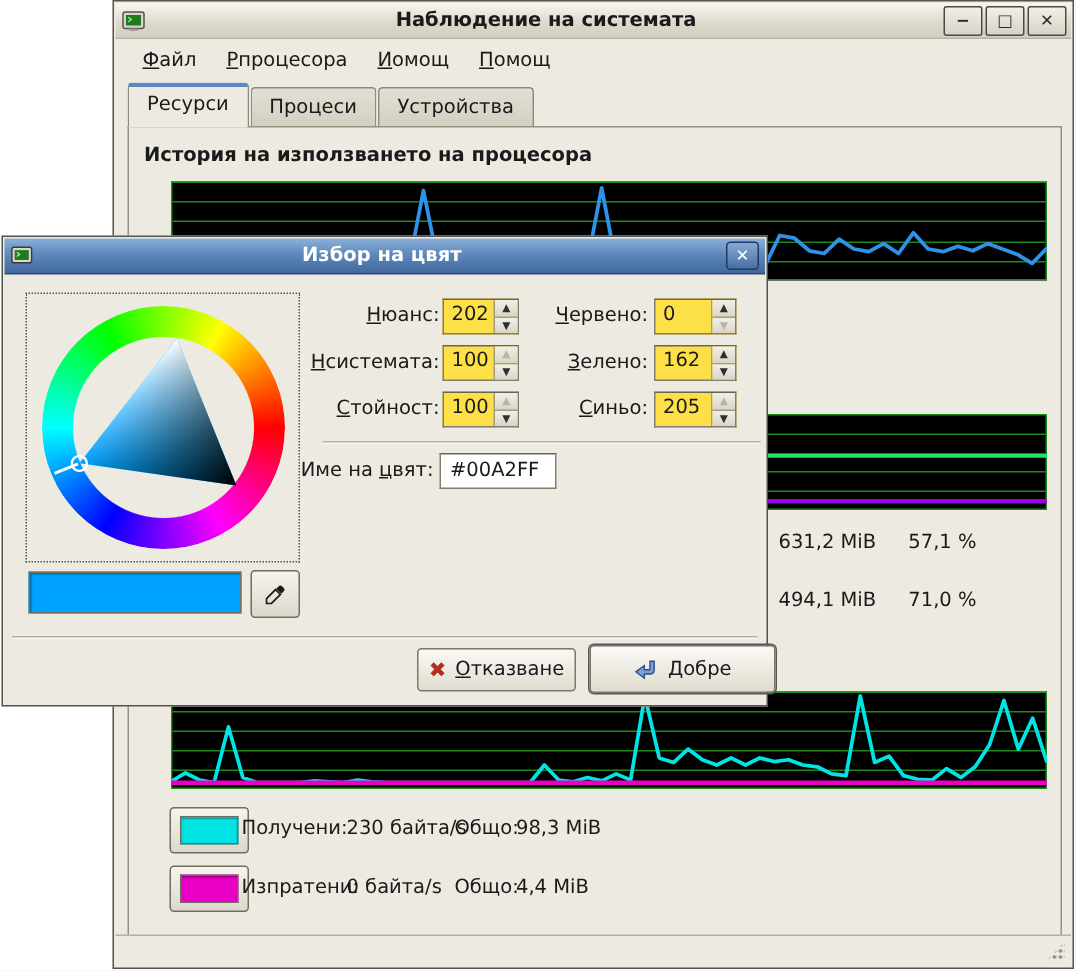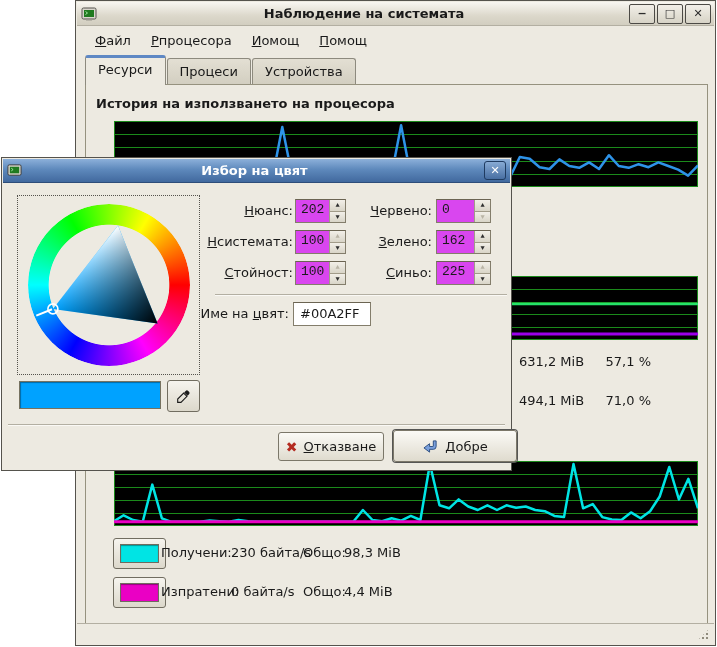--- a/index.html
+++ b/index.html
@@ -64,21 +64,21 @@
   .wheel-svg{position:absolute;left:0;top:0;}
 
   .preview{position:absolute;left:17px;top:223px;width:142px;height:28px;border:1px solid #767260;
     box-shadow:inset 1px 1px 1px rgba(0,0,0,.35);box-sizing:border-box;}
   .dropper-btn{position:absolute;left:165px;top:222px;width:31px;height:30px;border:1px solid #716d60;border-radius:3px;
     background:linear-gradient(#f6f4ee,#dcd8cb);display:flex;align-items:center;justify-content:center;}
 
   .flabel{position:absolute;text-align:right;}
   .flabel.lcol{left:181px;width:110px;}
   .flabel.rcol{left:330px;width:100px;}
-  .spin{position:absolute;height:22px;background:#d946ef;border:1px solid #837d6b;border-top-color:#6b6452;display:flex;box-sizing:content-box;font-family:Liberation Mono, monospace;}
+  .spin{position:absolute;height:22px;background:#fde047;border:1px solid #837d6b;border-top-color:#6b6452;display:flex;box-sizing:content-box;}
   .spin.lcol{left:293px;width:49px;}
   .spin.rcol{left:434px;width:53px;}
   .spin-val{flex:1;padding:2px 2px 0 5px;}
   .spin-btns{width:15px;display:flex;flex-direction:column;border-left:1px solid #a19b89;}
   .sb{flex:1;background:linear-gradient(#f2efe8,#d9d5c8);font-size:7px;line-height:10px;text-align:center;color:#2f2f2f;}
   .sb.up{border-bottom:1px solid #a19b89;}
   .sb.dis{color:#b9b4a6;}
 
   .sep{position:absolute;height:1px;background:#b3afa2;border-bottom:1px solid #faf9f5;}
   .entry{position:absolute;background:#fff;border:1px solid #837d6b;border-top-color:#6b6452;padding:3px 0 0 6px;box-sizing:border-box;}
@@ -272,21 +272,21 @@
     <span class="spin rcol" style="top:72px;">
       <span class="spin-val">162</span>
       <span class="spin-btns">
           <span class="sb up">▲</span>
           <span class="sb">▼</span>
         </span>
     </span>
 
     <span class="flabel rcol" style="top:107px;"><span></span><u>С</u><span>иньо:</span></span>
     <span class="spin rcol" style="top:103px;">
-      <span class="spin-val">225</span>
+      <span class="spin-val">205</span>
       <span class="spin-btns">
           <span class="sb up dis">▲</span>
           <span class="sb">▼</span>
         </span>
     </span>
 
     <div class="sep" style="left:213px;top:136px;width:292px;"></div>
 
     <span class="flabel" style="left:170px;width:117px;top:148px;"><span>Име на </span><u>ц</u><span>вят:</span></span>
     <span class="entry" style="left:291px;top:144px;width:78px;height:24px;">#00A2FF</span>

